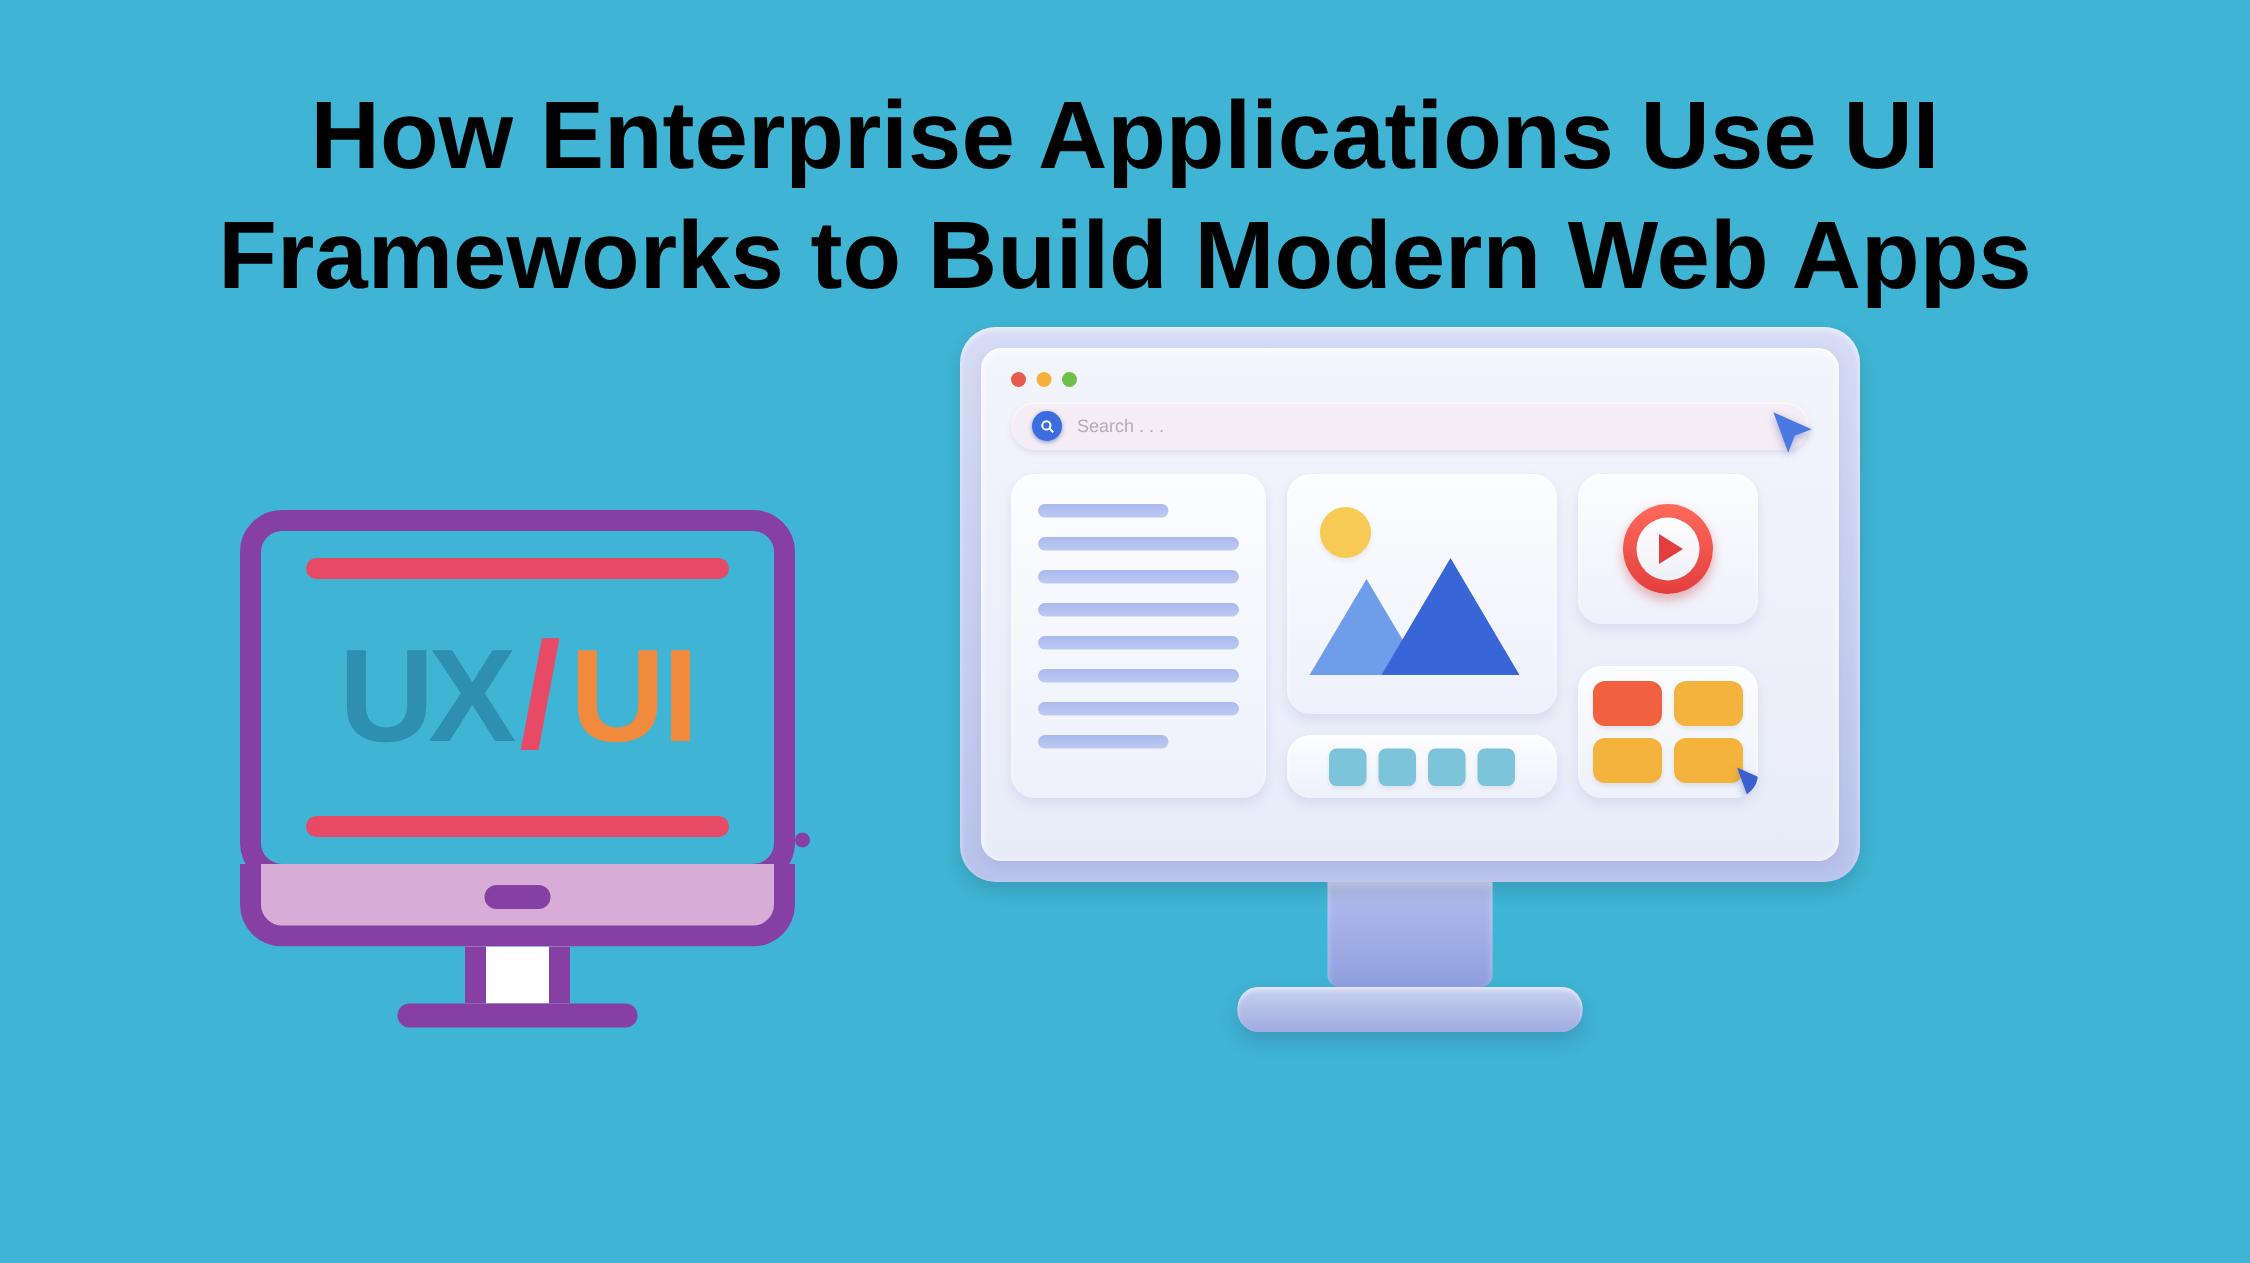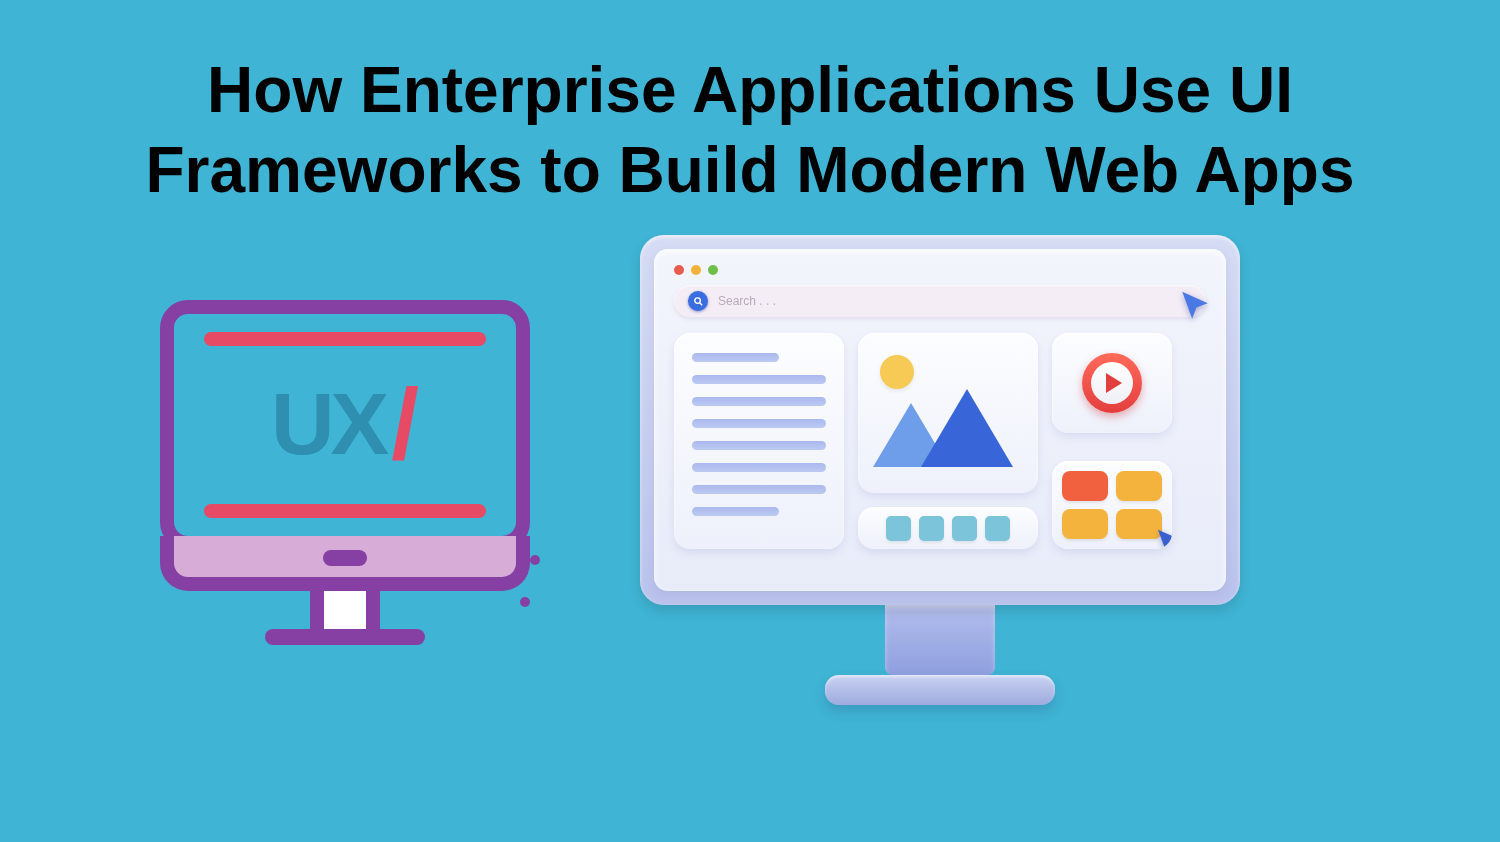--- a/index.html
+++ b/index.html
@@ -32,20 +32,21 @@
     width: 370px;
     height: 350px;
   }
   .lm-frame {
     width: 370px;
     height: 250px;
     border: 14px solid #863fa3;
     border-radius: 28px;
     background: transparent;
     position: relative;
+    margin-top: 40px;
   }
   .lm-bar {
     position: absolute;
     height: 14px;
     background: #e74a64;
     border-radius: 7px;
     left: 30px;
     right: 30px;
   }
   .lm-bar.top { top: 18px; }
@@ -114,21 +115,21 @@
     border-radius: 8px;
     margin: 0 auto;
   }
   .lm-dot {
     position:absolute; width:10px; height:10px; background:#863fa3; border-radius:50%;
   }
 
   
   .right-monitor {
     position: absolute;
-    top: 235px;
+    top: 218px;
     left: 640px;
     width: 600px;
     height: 478px;
   }
   .rm-frame {
     width: 600px;
     height: 370px;
     background: linear-gradient(180deg, #d6dcf4, #b9c2eb);
     border-radius: 24px;
     padding: 14px;
@@ -238,20 +239,21 @@
 <body>
 
 <h1 class="title">How Enterprise Applications Use UI Frameworks to Build Modern Web Apps</h1>
 
 <div class="left-monitor">
   <div class="lm-frame">
     <div class="lm-bar top"></div>
     <div class="lm-text-row">
       <span class="lm-ux">UX</span>
       <span class="lm-slash">/</span>
+      <span class="lm-ui">UI</span>
     </div>
     <div class="lm-bar bottom"></div>
   </div>
   <div class="lm-base">
     <div class="lm-base-btn"></div>
   </div>
   <div class="lm-neck"></div>
   <div class="lm-stand"></div>
   <div class="lm-dot" style="top:297px; left:360px;"></div>
   <div class="lm-dot" style="top:255px; left:370px;"></div>

